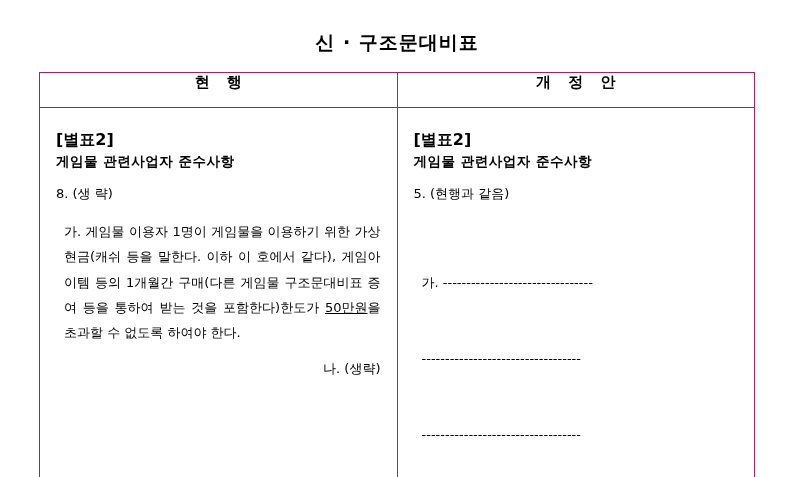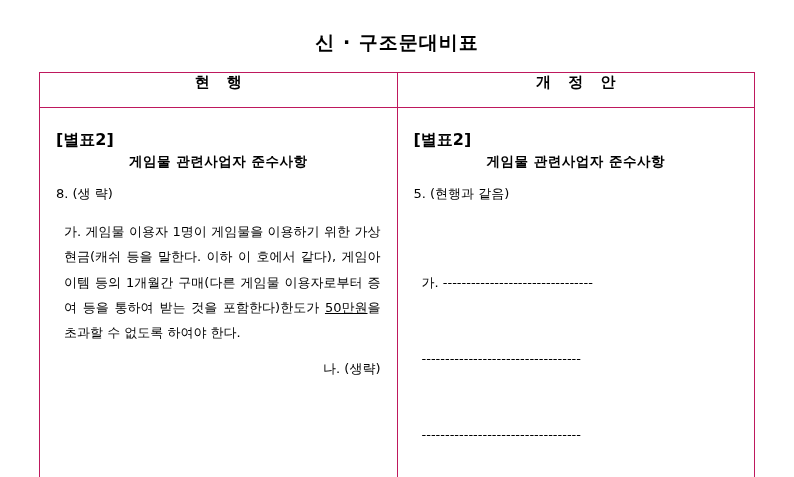--- a/index.html
+++ b/index.html
@@ -56,21 +56,21 @@
     padding-left: 6px;
   }
   .tag-line {
     font-weight: bold;
     font-size: 16px;
     margin-bottom: 2px;
   }
   .subtitle-line {
     font-weight: bold;
     font-size: 13.5px;
-    text-align: center;
+    text-align: left;
     margin-bottom: 14px;
     letter-spacing: 0.5px;
   }
   .num-line {
     font-size: 13px;
     margin-bottom: 16px;
   }
   .para {
     font-size: 13px;
     line-height: 1.95;
@@ -122,21 +122,21 @@
       </tr>
     </thead>
     <tbody>
       <tr>
 
         <td>
           <div class="tag-line">[별표2]</div>
           <div class="subtitle-line">게임물 관련사업자 준수사항</div>
           <div class="num-line">8. (생 략)</div>
           <div class="para para-justify">
-            <span>가. </span><span>게임물 이용자 1명이 게임물을 이용하기 위한 가상현금(캐쉬 등을 말한다. 이하 이 호에서 같다), 게임아이템 등의 1개월간 구매(다른 게임물 이용자로부터 증여 등을 통하여 받는 것을 포함한다)한도가 </span><span class="underline">50만원</span><span>을 초과할 수 없도록 하여야 한다.</span>
+            <span>가. </span><span>게임물 이용자 1명이 게임물을 이용하기 위한 가상현금(캐쉬 등을 말한다. 이하 이 호에서 같다), 게임아이템 등의 1개월간 구매(다른 게임물 구조문대비표 증여 등을 통하여 받는 것을 포함한다)한도가 </span><span class="underline">50만원</span><span>을 초과할 수 없도록 하여야 한다.</span>
           </div>
           <div class="tail-line">나. (생략)</div>
         </td>
 
         <td>
           <div class="tag-line">[별표2]</div>
           <div class="subtitle-line">게임물 관련사업자 준수사항</div>
           <div class="num-line">5. (현행과 같음)</div>
           <div class="dash-block">
             <span class="dash-row"><span>가. </span><span>--------------------------------</span></span>

